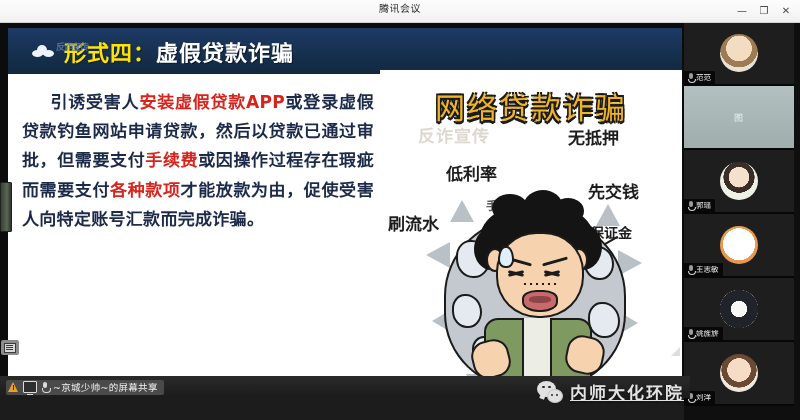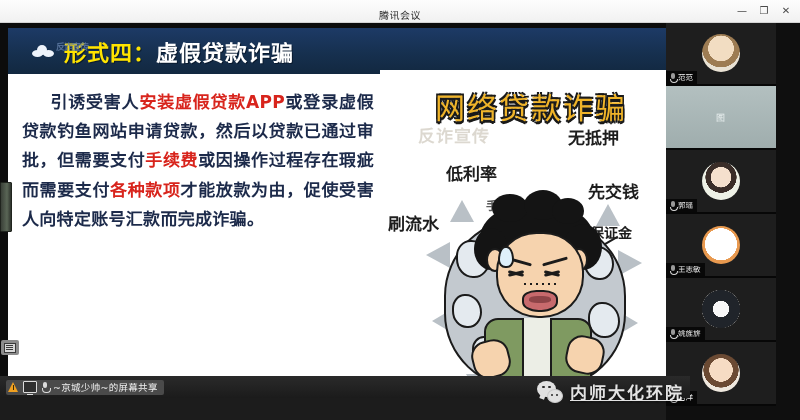--- a/index.html
+++ b/index.html
@@ -10,21 +10,21 @@
     font-family:"DejaVu Sans","Liberation Sans",sans-serif;
     -webkit-font-smoothing:antialiased;
   }
   .app{position:relative;width:800px;height:420px;overflow:hidden;background:#1c1c1c;}
 
   
   .titlebar{
     position:absolute;left:0;top:0;width:800px;height:22px;
     background:linear-gradient(#fdfdfd,#f1f1f1);
     border-bottom:1px solid #d4d4d4;
-    display:flex;align-items:flex-end;justify-content:center;
+    display:flex;align-items:flex-start;justify-content:center;
     z-index:40;
   }
   .titlebar .ttl{
     font-size:10px;color:#2b2b2b;letter-spacing:.5px;
   }
   .wbtns{position:absolute;right:4px;top:0;height:22px;display:flex;align-items:center;gap:2px;}
   .wbtn{
     width:20px;height:18px;display:flex;align-items:center;justify-content:center;
     font-size:10px;color:#4a4a4a;line-height:1;
   }
@@ -184,21 +184,21 @@
     position:absolute;left:48px;top:8px;width:26px;height:74px;background:#eceee6;
     border-left:2px solid #1b1b1b;border-right:2px solid #1b1b1b;
   }
   .arm{position:absolute;width:34px;height:34px;background:#f6d3ae;border:2px solid #1b1b1b;border-radius:40%;}
   .arm.l{left:-2px;top:30px;transform:rotate(-14deg);}
   .arm.r{right:-4px;top:26px;transform:rotate(12deg);}
   .lead{position:absolute;background:#1b1b1b;height:1.5px;transform-origin:left center;z-index:5;}
 
   
   .strip{
-    position:absolute;right:0;top:22px;width:134px;height:398px;
+    position:absolute;right:0;top:22px;width:116px;height:398px;
     background:#0f0f0f;overflow:hidden;z-index:20;
   }
   .tile{
     position:relative;width:110px;height:62px;background:#1e1e1e;
     border-bottom:2px solid #070707;overflow:hidden;
   }
   .av{
     position:absolute;left:50%;top:50%;transform:translate(-50%,-50%);
     width:38px;height:38px;border-radius:50%;overflow:hidden;
   }

